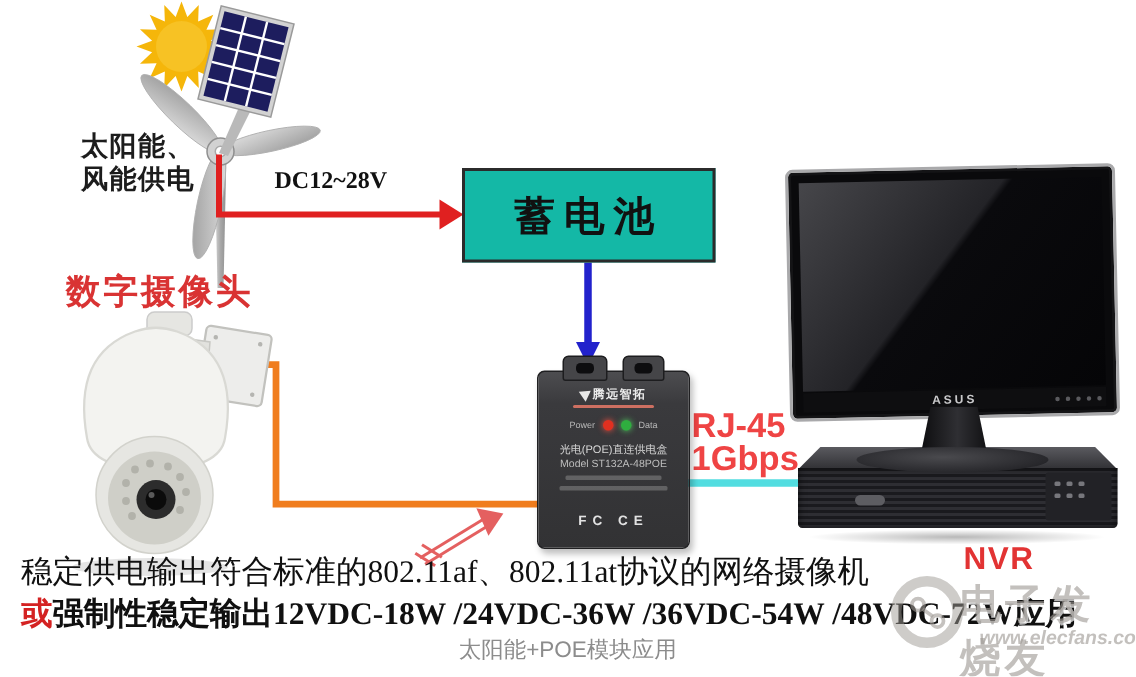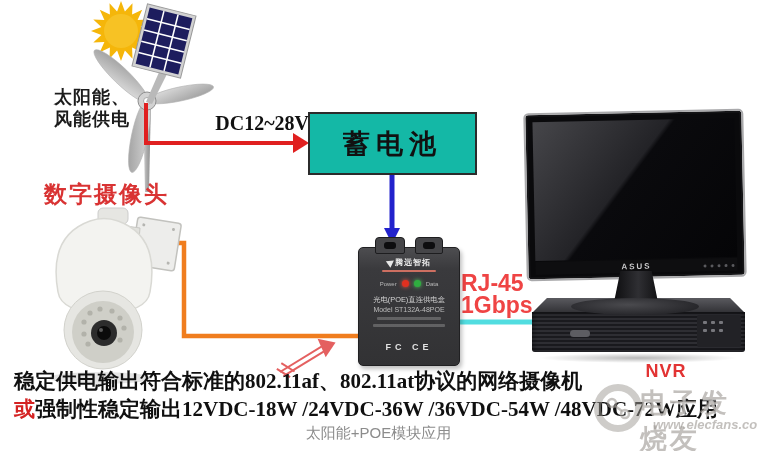--- a/index.html
+++ b/index.html
@@ -6,30 +6,30 @@
   #stage{
     position:relative;width:757px;height:451px;background:#ffffff;overflow:hidden;
     font-family:"Liberation Sans","DejaVu Sans",sans-serif;
   }
   .abs{position:absolute;}
   svg{display:block;}
   
   .src-label{left:54px;top:86px;font-size:18px;line-height:22px;font-weight:bold;color:#1c1c1c;
     font-family:"Liberation Sans",sans-serif;letter-spacing:1px;z-index:4;}
   .cam-label{left:44px;top:179px;font-size:23px;font-weight:bold;color:#d93333;letter-spacing:2px;z-index:4;}
-  .dc-label{left:183px;top:112px;width:126px;text-align:right;font-size:20px;font-weight:bold;color:#111;
+  .dc-label{left:183px;top:112px;width:126px;text-align:left;font-size:16px;font-weight:bold;color:#111;
     font-family:"Liberation Serif","DejaVu Serif",serif;z-index:4;}
   .battery-box{left:308px;top:112px;width:165px;height:59px;background:#14b8a6;border:2px solid #2b2b2b;
     display:flex;align-items:center;justify-content:center;z-index:4;}
   .battery-box span{font-size:27px;font-weight:bold;color:#111;letter-spacing:6px;
     font-family:"Liberation Serif","DejaVu Serif",serif;}
   .rj45-label{left:461px;top:272px;font-size:23px;line-height:22px;font-weight:bold;color:#ef4444;z-index:4;}
-  .nvr-label{left:616px;top:361px;width:100px;text-align:center;font-size:18px;font-weight:bold;
+  .nvr-label{left:616px;top:361px;width:100px;text-align:center;font-size:21px;font-weight:bold;
     color:#e23333;letter-spacing:1px;z-index:4;}
-  .note1{left:14px;top:367px;font-size:21px;font-weight:bold;color:#101010;white-space:nowrap;
+  .note1{left:14px;top:367px;font-size:21px;font-weight:normal;color:#101010;white-space:nowrap;
     font-family:"Liberation Serif","DejaVu Serif",serif;z-index:4;}
   .note2{left:14px;top:395px;font-size:21px;font-weight:bold;color:#101010;white-space:nowrap;
     font-family:"Liberation Serif","DejaVu Serif",serif;z-index:4;}
   .note2 .hl{color:#d42222;}
   .caption{left:0;top:424px;width:100%;text-align:center;font-size:15px;color:#8c8c8c;z-index:4;}
   
   .poe{left:358px;top:247px;width:100px;height:117px;z-index:5;
     background:linear-gradient(180deg,#4d4d50 0%,#3a3a3d 18%,#323234 100%);
     border:1px solid #202022;border-radius:5px;display:flex;flex-direction:column;align-items:center;
     box-shadow:2px 3px 4px rgba(0,0,0,.25);}

